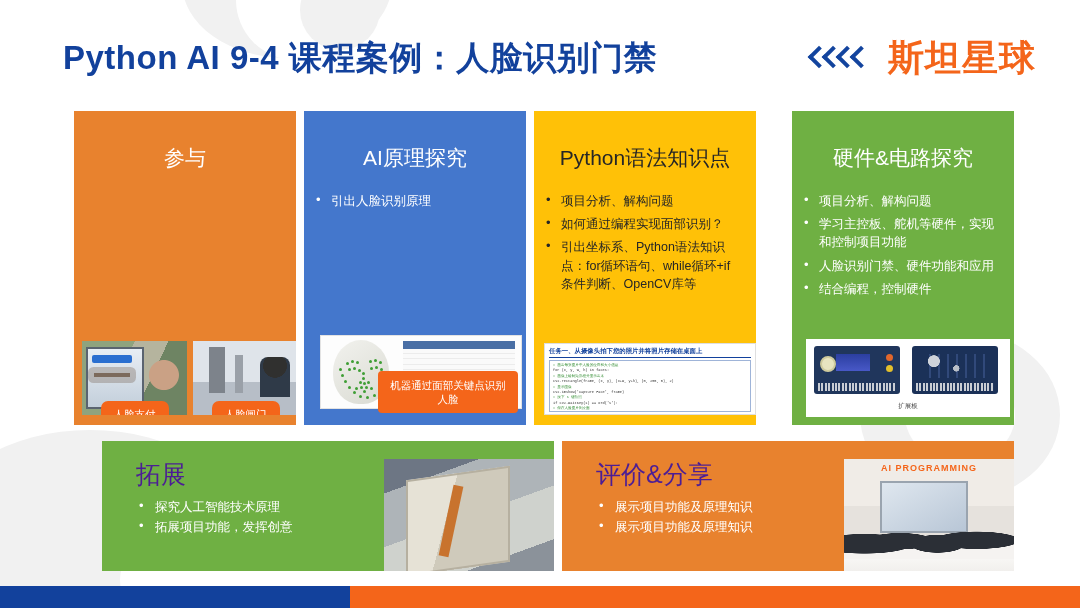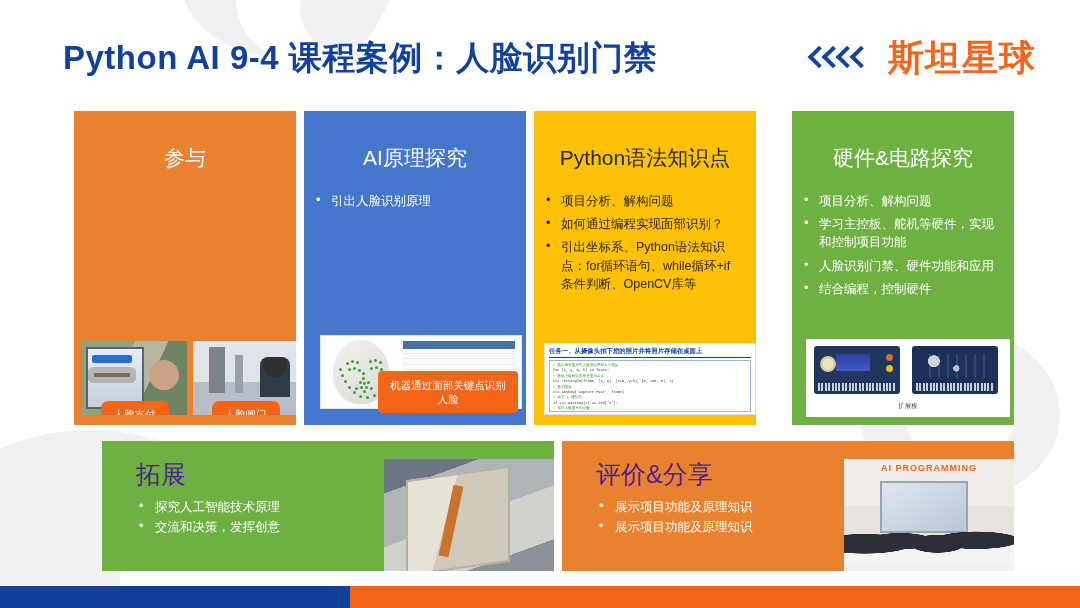--- a/index.html
+++ b/index.html
@@ -588,21 +588,21 @@
       </div>
     </div>
   </div>
 
   <div class="cards-bottom">
 
     <div class="wide-card c-green" style="background: rgb(111, 176, 67);">
       <div class="wide-title">拓展</div>
       <ul class="wide-bullets">
         <li>探究人工智能技术原理</li>
-        <li>交流和决策，发挥创意</li>
+        <li>拓展项目功能，发挥创意</li>
       </ul>
       <div class="wide-photo wp-model"></div>
     </div>
 
     <div class="wide-card c-orange" style="background: rgb(232, 130, 46);">
       <div class="wide-title">评价&amp;分享</div>
       <ul class="wide-bullets">
         <li>展示项目功能及原理知识</li>
         <li>展示项目功能及原理知识</li>
       </ul>

